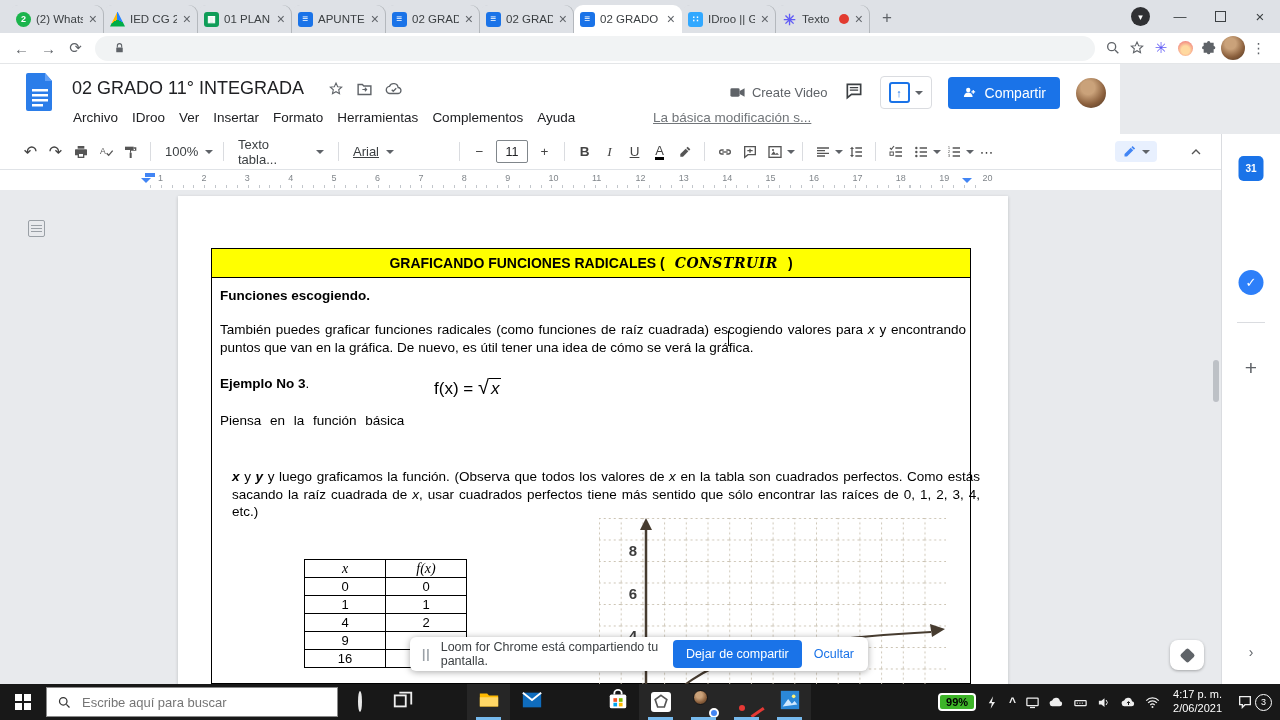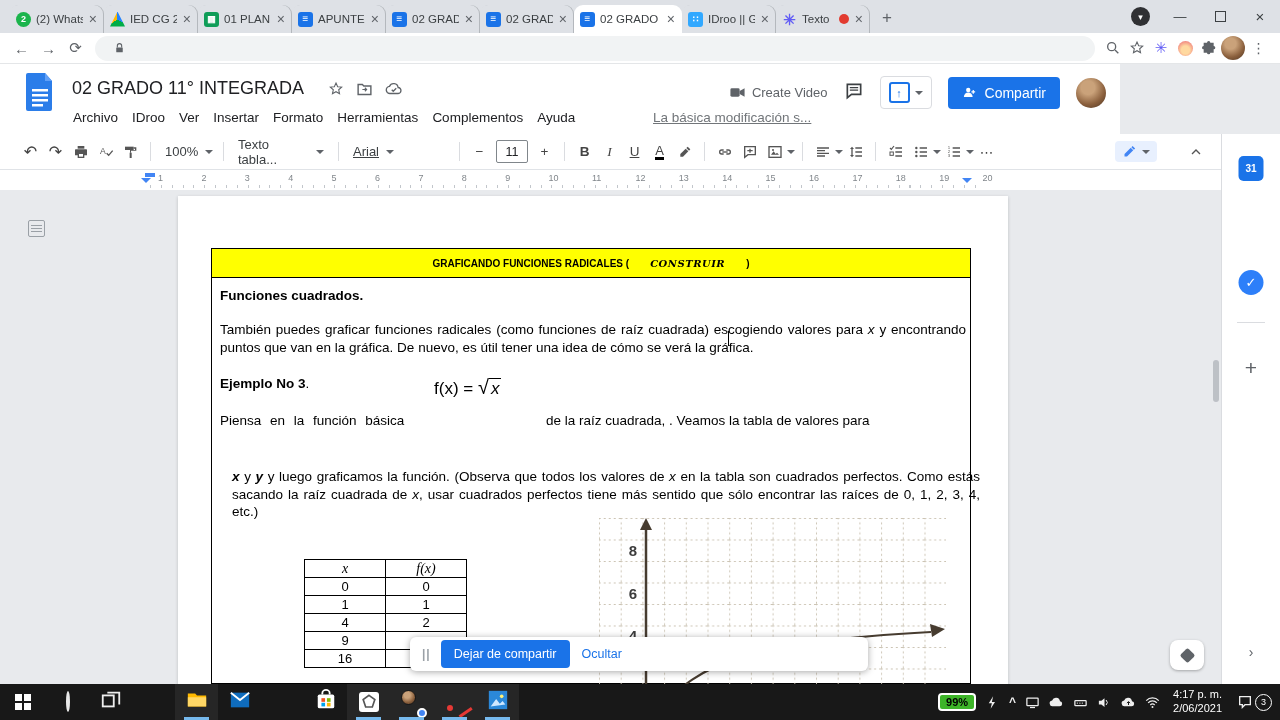--- a/index.html
+++ b/index.html
@@ -88,21 +88,21 @@
   
   #workspace{position:absolute;left:0;top:190px;width:1222px;height:494px;background:#e8eaed;overflow:hidden;}
   #page{position:absolute;left:178px;top:6px;width:830px;height:560px;background:#fff;
     box-shadow:0 1px 3px rgba(60,64,67,.25);}
   #outline-toggle{position:absolute;left:28px;top:30px;width:17px;height:17px;border:1.5px solid #9aa0a6;
     border-radius:2px;display:flex;flex-direction:column;justify-content:space-evenly;padding:2px;box-sizing:border-box;}
   #outline-toggle i{display:block;height:1.5px;background:#9aa0a6;}
   #content-box{position:absolute;left:33px;top:52px;width:760px;height:436px;border:1.6px solid #000;
     box-sizing:border-box;background:#fff;}
   #banner{height:28px;background:#ffff00;border-bottom:1.6px solid #000;display:flex;align-items:center;
-    justify-content:center;gap:21px;font-weight:bold;font-size:10px;color:#000;}
+    justify-content:center;gap:10px;font-weight:bold;font-size:14px;color:#000;}
   .cursive{font-family:"DejaVu Serif",serif;font-style:italic;letter-spacing:.5px;}
   .doc-text{position:absolute;font-size:13.5px;color:#000;line-height:17.5px;}
   .it{font-style:italic;} .bi{font-weight:bold;font-style:italic;}
   #heading{left:8px;top:38px;font-weight:bold;}
   #para1{left:8px;top:72px;width:746px;text-align:justify;}
   #example{left:8px;top:126px;font-weight:bold;}
   #formula{left:222px;top:130px;font-size:17px;}
   .radical{font-size:20px;}
   .radicand{border-top:1.6px solid #000;padding:0 2px;font-style:italic;}
   #piensa{left:8px;top:163px;word-spacing:5px;}
@@ -496,30 +496,29 @@
         <i></i>
         <i></i>
       </span>
     <div id="page">
       <div id="content-box">
         <div id="banner">
           <span>GRAFICANDO FUNCIONES RADICALES (</span>
           <span class="cursive">CONSTRUIR</span>
           <span>)</span>
         </div>
-        <div class="doc-text" id="heading">Funciones cuadrados.</div>
+        <div class="doc-text" id="heading">Funciones escogiendo.</div>
         <div class="doc-text" id="para1"><span>También puedes graficar funciones radicales (como funciones de raíz cuadrada) escogiendo valores para </span><span class="it">x</span><span> y encontrando puntos que van en la gráfica. De nuevo, es útil tener una idea de cómo se verá la gráfica.</span></div>
         <span id="caret-line"></span>
         <div class="doc-text" id="example"><span style="font-weight:bold;">Ejemplo No 3</span><span style="font-weight:normal;">.</span></div>
         <div class="doc-text" id="formula">
           <span>f(x) =</span>
           <span class="radical">√</span><span class="radicand">x</span>
         </div>
         <div class="doc-text" id="piensa">Piensa en la función básica</div>
-        <div class="doc-text" id="after-formula">de la raíz cuadrada, . Veamos la tabla de valores para</div>
         <div class="doc-text" id="para2"><span class="bi">x</span><span> y </span><span class="bi">y</span><span> y luego graficamos la función. (Observa que todos los valores de </span><span class="it">x</span><span> en la tabla son cuadrados perfectos. Como estás sacando la raíz cuadrada de </span><span class="it">x</span><span>, usar cuadrados perfectos tiene más sentido que sólo encontrar las raíces de 0, 1, 2, 3, 4, etc.)</span></div>
         <table id="values-table">
           <thead>
               <tr>
             <th>x</th>
             <th>f(x)</th>
           </tr>
             </thead>
           <tbody id="vt-body">
               <tr>
@@ -559,20 +558,21 @@
           <path d="M58 195 C 100 142,155 124,332 114" stroke="#473c30" stroke-width="2.2" fill="none"></path>
           <polygon points="346,111 331,106 333,119" fill="#473c30"></polygon>
         </svg>
       </div>
     </div>
   </div>
   <span id="scroll-thumb" style="top:360px;"></span>
 
   <div id="loombar">
     <span id="grip">||</span>
+    <span>Loom for Chrome está compartiendo tu pantalla.</span>
     <span id="stop-btn">Dejar de compartir</span>
     <span id="hide-btn">Ocultar</span>
   </div>
 
   <div id="sidepanel">
     <span class="sp sp-cal">31</span>
     <span class="sp sp-keep"><i></i><b></b></span>
     <span class="sp sp-tasks">✓</span>
     <span class="sp sp-div"></span>
     <span class="sp sp-plus">+</span>
@@ -584,20 +584,27 @@
 
   <div id="taskbar">
     <div id="start">
         <span class="winlogo">
           <i></i>
           <i></i>
           <i></i>
           <i></i>
         </span>
       </div>
+    <div id="tsearch">
+      <svg viewBox="0 0 24 24" width="15" height="15">
+          <circle cx="10" cy="10" r="6" stroke="#333" stroke-width="2" fill="none"></circle>
+          <path d="M15 15l5 5" stroke="#333" stroke-width="2"></path>
+        </svg>
+      <input type="text" placeholder="Escribe aquí para buscar" style="">
+    </div>
     <div id="tb-apps" style="display:flex;">
         <div class="tb-app">
           <span><span class="ring"></span></span>
         </div>
         <div class="tb-app">
           <span><svg viewBox="0 0 24 24">
               <rect x="3" y="7" width="12" height="12" fill="none" stroke="#eee" stroke-width="2"></rect>
               <path d="M8 4h13v13" fill="none" stroke="#eee" stroke-width="2"></path>
             </svg></span>
         </div>

